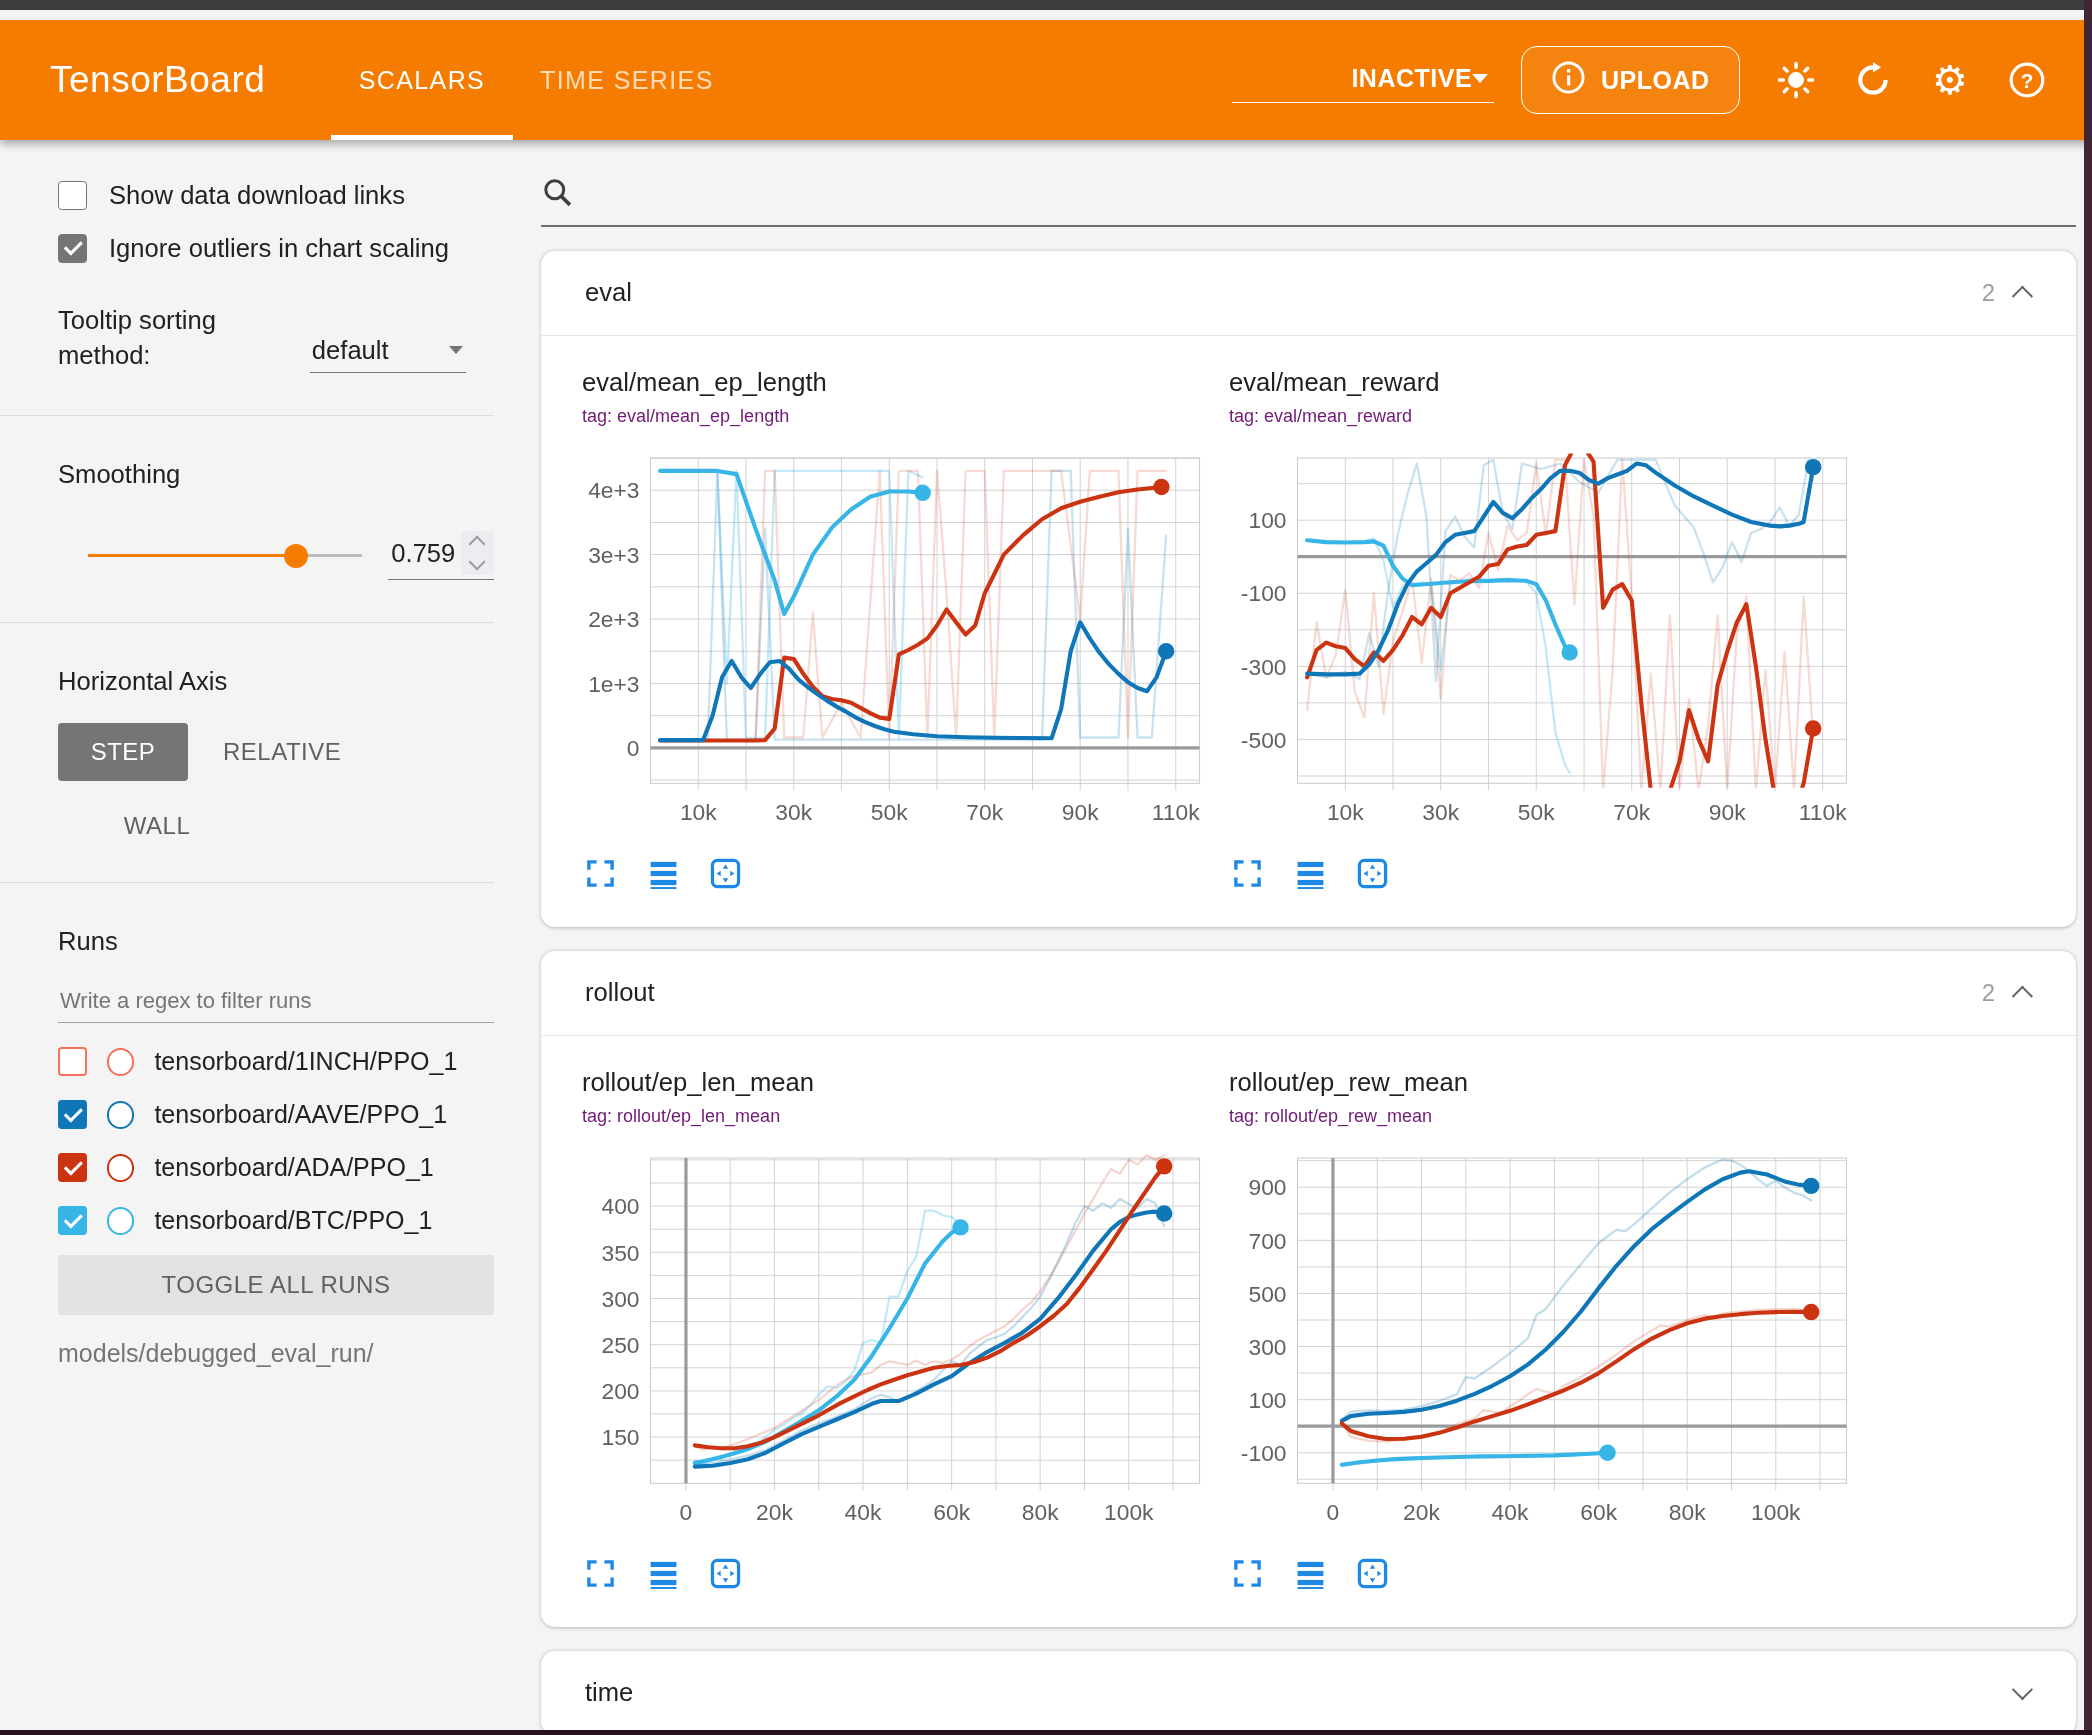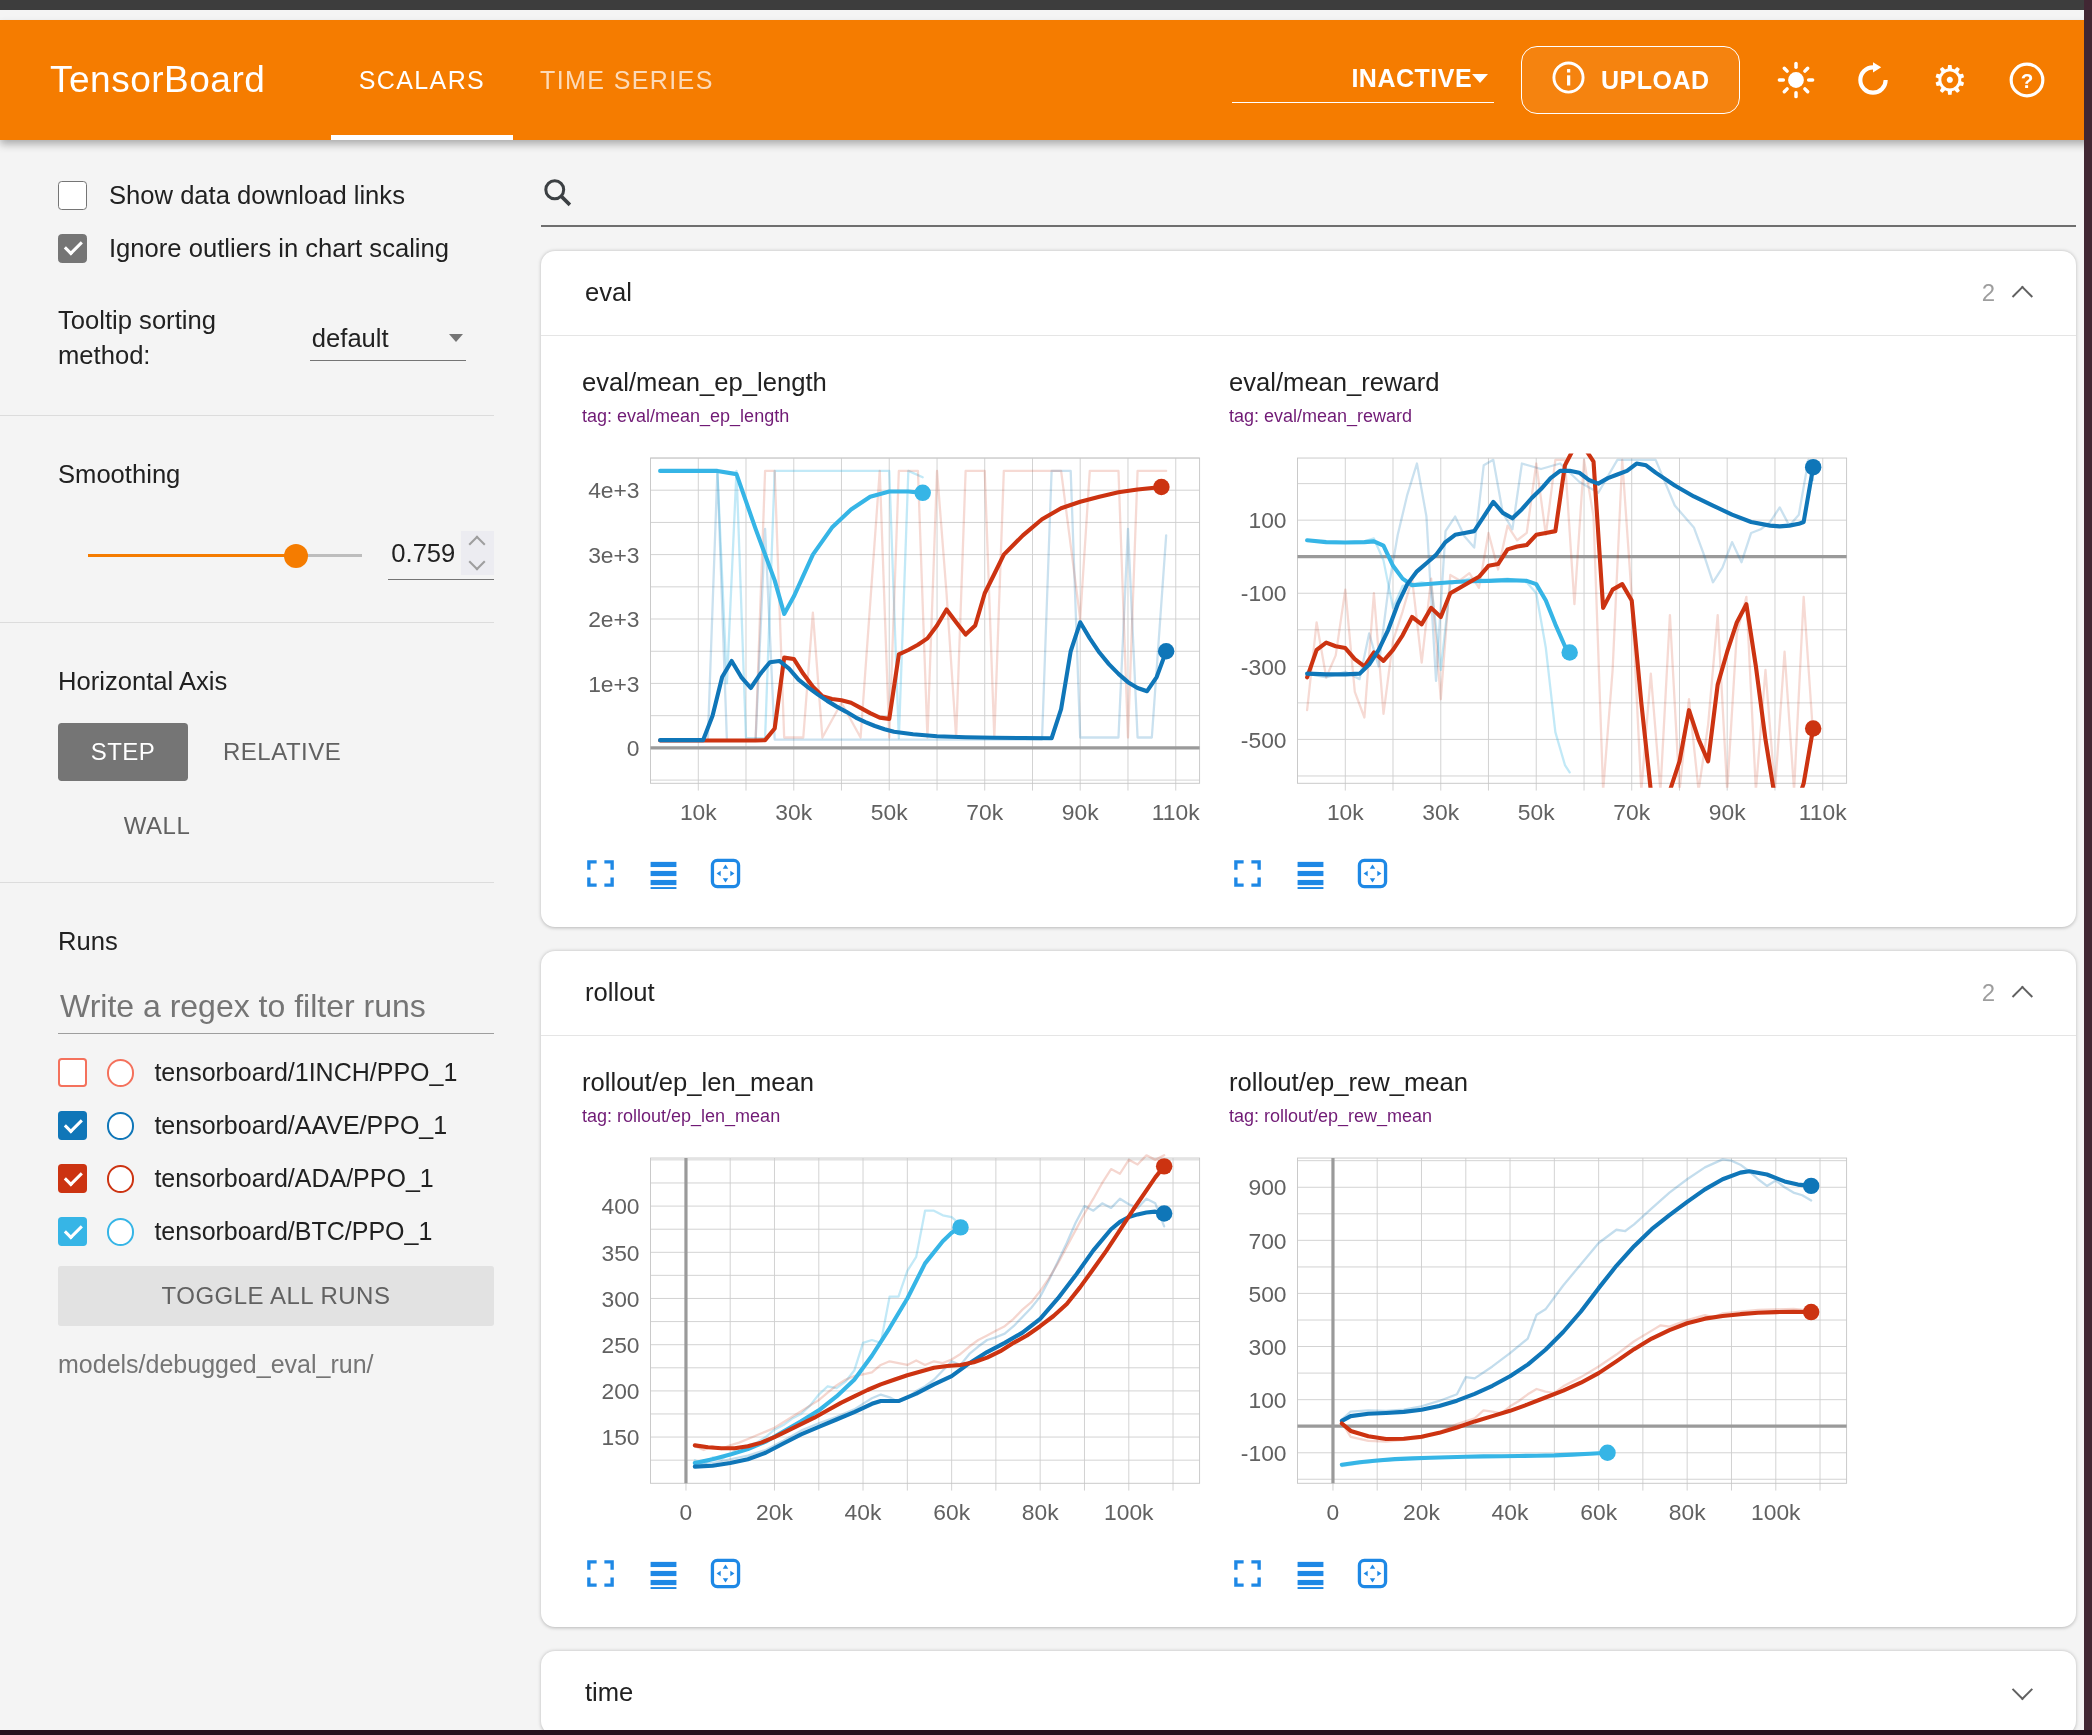--- a/index.html
+++ b/index.html
@@ -43,21 +43,21 @@
   
   #sidebar{position:absolute;top:130px;left:0;width:516px;bottom:0;}
   .side-pad{padding-left:58px;padding-right:18.3px;}
   .opt-row{display:flex;align-items:center;gap:22px;margin-top:24px;white-space:nowrap;}
   .opt-row:first-child{margin-top:51px;}
   .opt-label{font-size:25.6px;}
   .cb{width:29px;height:29px;border:1.8px solid #757575;border-radius:3.7px;background:#fff;box-sizing:border-box;position:relative;flex:none;cursor:pointer;}
   .cb.checked{background:#757575;border-color:#757575;}
   .cb.checked::after{content:"";position:absolute;left:5.5px;top:6.4px;width:13.7px;height:7.3px;
     border-left:3.7px solid #fff;border-bottom:3.7px solid #fff;transform:rotate(-45deg);}
-  .tooltip-row{display:flex;margin-top:40px;align-items:center;}
+  .tooltip-row{display:flex;margin-top:40px;align-items:flex-end;}
   .tooltip-label{font-size:25.6px;line-height:35px;width:228px;}
   .select-box{display:flex;align-items:center;justify-content:space-between;width:151px;margin-left:24px;
     border-bottom:1.8px solid #757575;padding:3.7px 3.7px 7.3px 1.8px;cursor:pointer;margin-top:5.5px;}
   .select-box .val{font-size:25.6px;}
   .caret-gray{width:0;height:0;border-left:7.3px solid transparent;border-right:7.3px solid transparent;border-top:8.2px solid #757575;}
   .divider{border-top:0.9px solid #dcdcdc;margin-top:42px;width:494px;}
   .section-label{font-size:25.6px;margin-top:44px;}
   .slider-row{display:flex;align-items:center;margin-top:42px;}
   .slider-track{position:relative;width:274px;height:3.7px;background:#bdbdbd;margin-left:30px;cursor:pointer;}
   .slider-fill{position:absolute;left:0;top:0;height:3.7px;background:#f57c00;}
@@ -67,21 +67,21 @@
   .stepper{width:33px;height:44px;background:#ececf1;display:flex;flex-direction:column;align-items:center;justify-content:center;gap:6.4px;cursor:pointer;}
   .chev{display:inline-block;width:10px;height:10px;border-right:2.7px solid #9e9e9e;border-bottom:2.7px solid #9e9e9e;}
   .chev.up{transform:rotate(-135deg);margin-top:4.6px;}
   .chev.down{transform:rotate(45deg);margin-bottom:4.6px;}
   .axis-btn-row{display:flex;align-items:center;margin-top:27.4px;}
   .axis-btn{width:130px;height:58px;border-radius:3.7px;background:#757575;color:#fff;font-size:24px;letter-spacing:0.5px;
     display:flex;align-items:center;justify-content:center;cursor:pointer;font-family:"Liberation Sans",sans-serif;border:none;text-align:center;}
   .axis-flat{color:#616161;font-size:24px;letter-spacing:0.5px;margin-left:35px;cursor:pointer;}
   .axis-wall{margin-left:44px;margin-top:31px;width:110px;text-align:center;}
   .runs-filter{margin-top:31px;border-bottom:1.8px solid #9e9e9e;width:436px;padding-bottom:7.3px;}
-  .runs-filter input{border:none;outline:none;background:transparent;font-size:32px;width:100%;
+  .runs-filter input{border:none;outline:none;background:transparent;font-size:22px;width:100%;
     font-family:"Liberation Sans",sans-serif;color:#212121;}
   .runs-filter input::placeholder{color:#757575;opacity:1;}
   .run-row{display:flex;align-items:center;gap:20px;margin-top:24px;white-space:nowrap;}
   .runcb{width:29px;height:29px;border:2.7px solid #888;border-radius:3.7px;background:#fff;box-sizing:border-box;position:relative;flex:none;cursor:pointer;}
   .runcb.checked::after{content:"";position:absolute;left:4.6px;top:5.5px;width:13.7px;height:7.3px;
     border-left:3.7px solid #fff;border-bottom:3.7px solid #fff;transform:rotate(-45deg);}
   .runradio{width:27.4px;height:27.4px;border-radius:50%;border:2.7px solid #888;background:#fff;box-sizing:border-box;flex:none;cursor:pointer;}
   .run-label{font-size:25px;}
   .toggle-all{margin-top:20px;width:436px;height:60px;background:#e2e2e2;border:none;border-radius:2.7px;
     color:#616161;font-size:24px;letter-spacing:0.5px;cursor:pointer;font-family:"Liberation Sans",sans-serif;}

